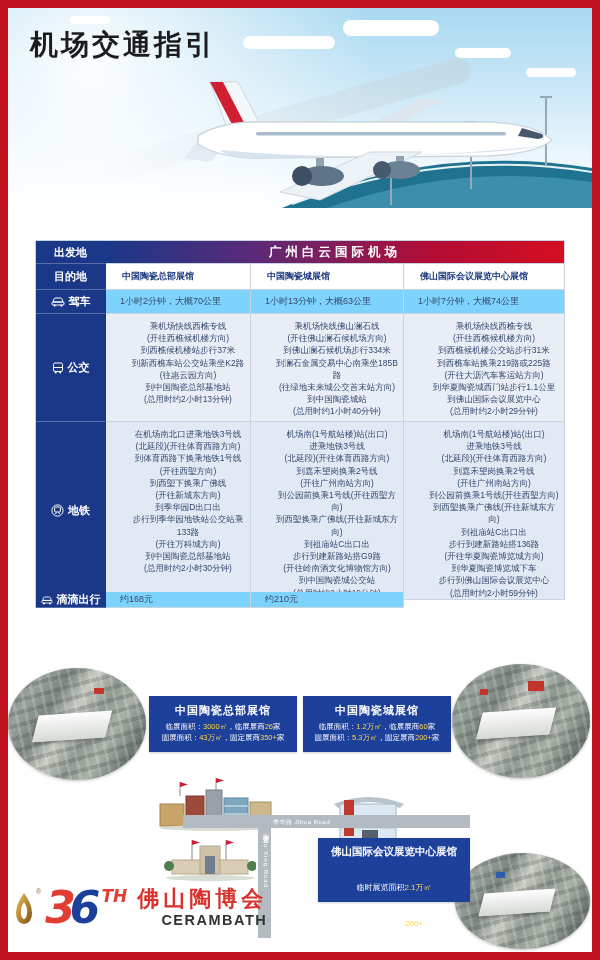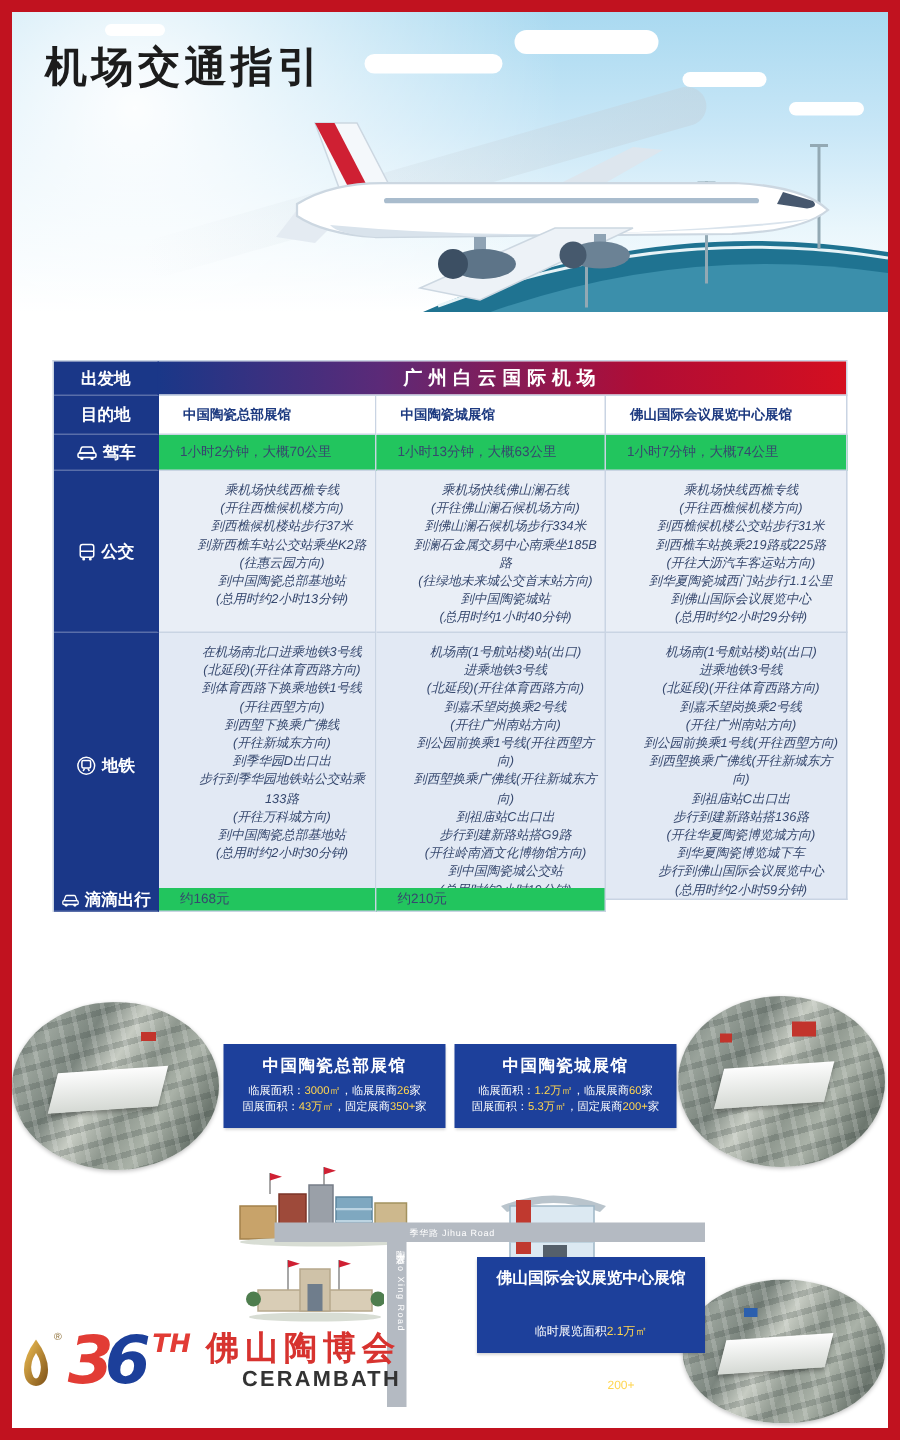--- a/index.html
+++ b/index.html
@@ -29,24 +29,24 @@
   .trow>div{border-right:1px solid #c9d4e3;border-bottom:1px solid #c9d4e3;}
   .r1{height:23px}.r2{height:26px}.r3{height:24px}.r4{height:108px}.r5{height:170px}.r6{height:16px}
   .lblcell{background:#1a3788;color:#fff;display:flex;align-items:center;justify-content:center;gap:4px;
        font-weight:700;font-size:11px;border-right:1px solid #1a3788 !important;
        border-bottom:1px solid rgba(255,255,255,.28) !important;}
   .lblcell svg{flex:0 0 auto;}
   .airport{grid-column:2/5;display:flex;align-items:center;justify-content:center;color:#fff;
        font-size:12.5px;font-weight:700;letter-spacing:4px;
        background:linear-gradient(90deg,#1a3788 0%,#5b2a78 32%,#b00d36 70%,#d40f20 100%);}
   .dest{display:flex;align-items:center;padding-left:16px;font-size:9px;font-weight:700;color:#1d3a80;background:#fff;}
-  .cellw{background:#22c55e;}
+  .cellw{background:#7dd3fc;}
   .celll{background:#e9eef6;}
   .celld{background:#e2e9f4;}
-  .cell{font-size:8.5px;line-height:12.2px;color:#36486e;padding:6px 4px 0 24px;white-space:pre-line;font-style:italic;}
+  .cell{font-size:8.5px;line-height:12.2px;color:#36486e;padding:6px 4px 0 24px;white-space:pre-line;}
   .cellc{display:flex;align-items:center;padding-left:14px;font-size:9px;color:#36486e;}
 
   
   .oval{position:absolute;border-radius:50%;overflow:hidden;box-shadow:0 1px 3px rgba(0,0,0,.25);}
   .oval::before{content:"";position:absolute;inset:0;
      background:
       repeating-linear-gradient(78deg, rgba(255,255,255,.16) 0 3px, rgba(0,0,0,0) 3px 10px),
       repeating-linear-gradient(-15deg, rgba(55,66,62,.22) 0 4px, rgba(0,0,0,0) 4px 12px),
       linear-gradient(120deg,#6f7a74 0%,#9aa39b 18%,#7b857e 32%,#c7ccc3 45%,#8f988f 58%,#aab2a8 70%,#6d776f 85%,#949d94 100%);}
   .oval::after{content:"";position:absolute;left:20%;top:40%;width:52%;height:24%;

